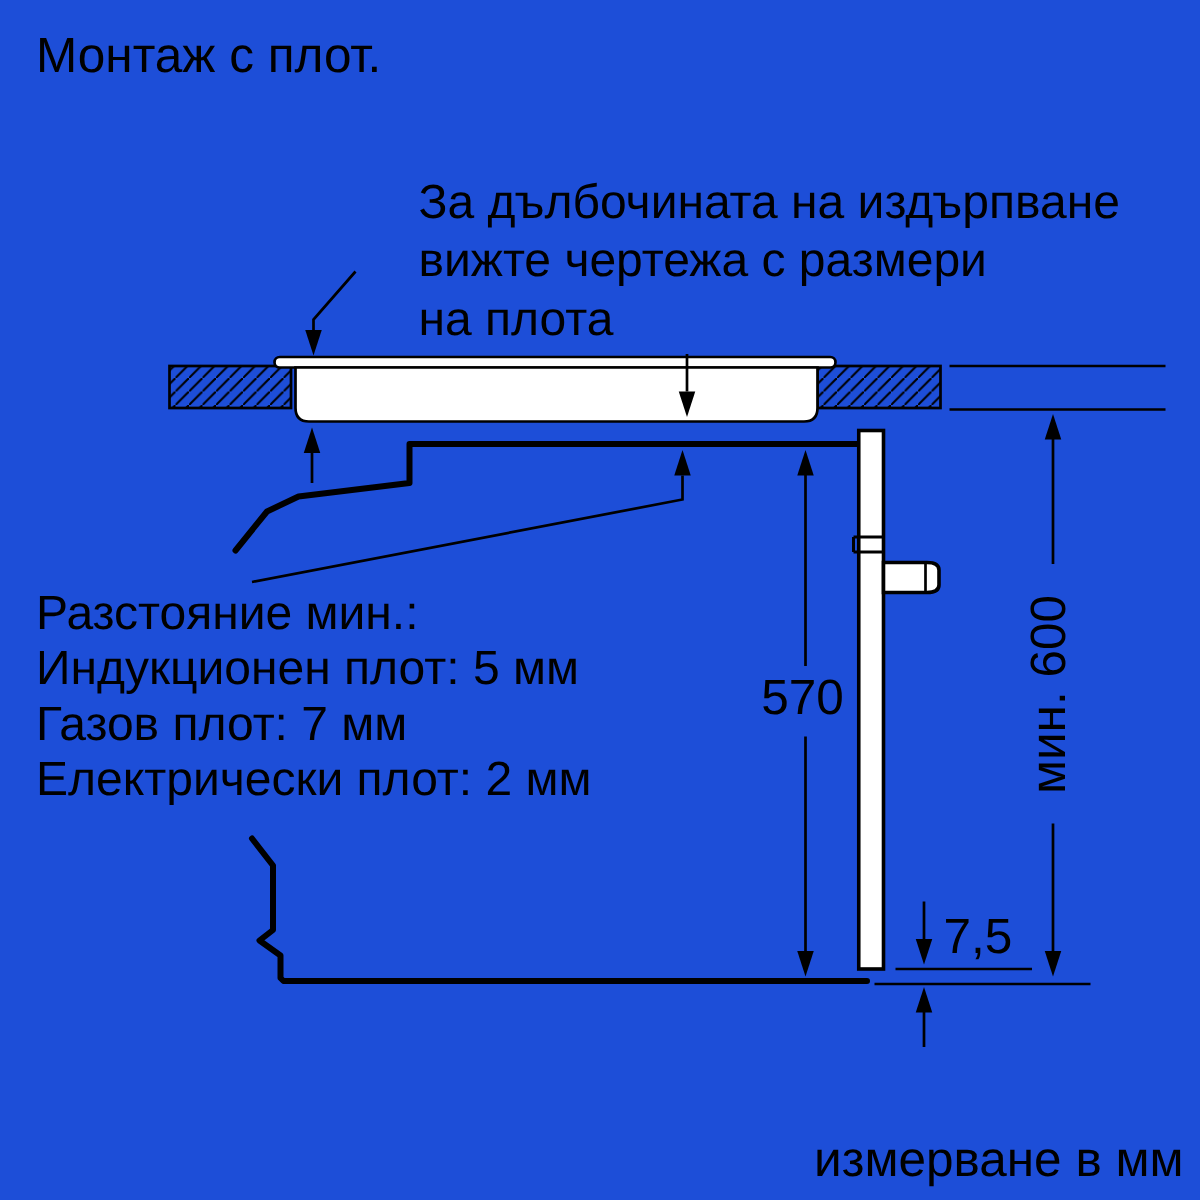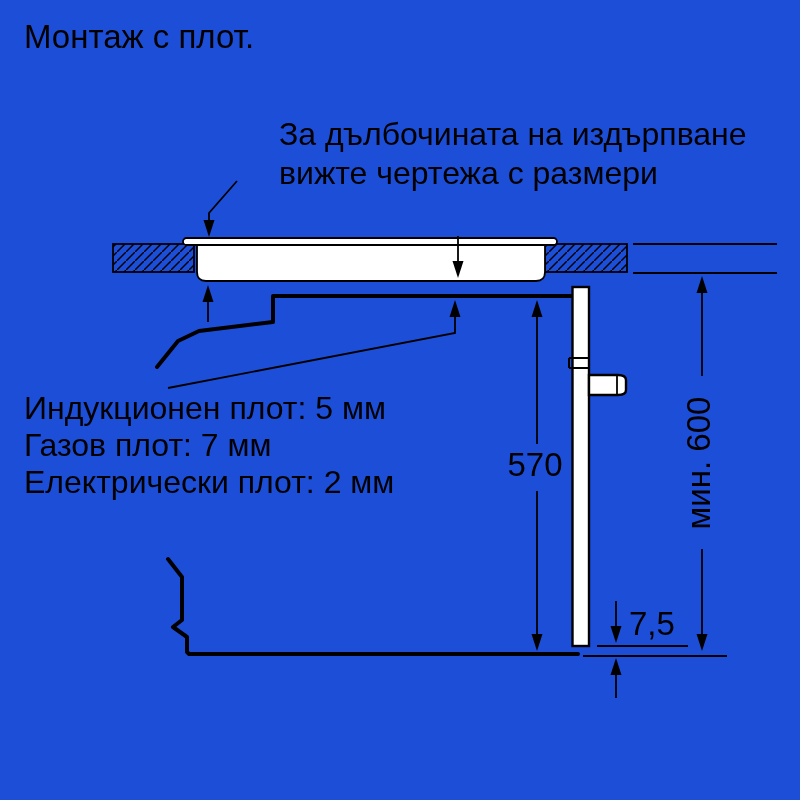--- a/index.html
+++ b/index.html
@@ -89,25 +89,28 @@
       <polygon points="616,658 610.5,675 621.5,675" fill="#000"></polygon>
       <path d="M616,674 V698" stroke="#000" stroke-width="1.8" fill="none"></path>
     </g>
   </svg>
 
   <div class="txt title">Монтаж с плот.</div>
 
   <div class="txt note">
     <div>За дълбочината на издърпване</div>
     <div>вижте чертежа с размери</div>
+    <div>на плота</div>
   </div>
 
   <div class="txt clearances">
+    <div>Разстояние мин.:</div>
     <div>Индукционен плот: 5 мм</div>
     <div>Газов плот: 7 мм</div>
     <div>Електрически плот: 2 мм</div>
   </div>
 
   <div class="txt dim570">570</div>
   <div class="txt dim600">мин. 600</div>
   <div class="txt dim75">7,5</div>
 
+  <div class="txt footer">измерване в мм</div>
 </div>
 
 </body></html>

